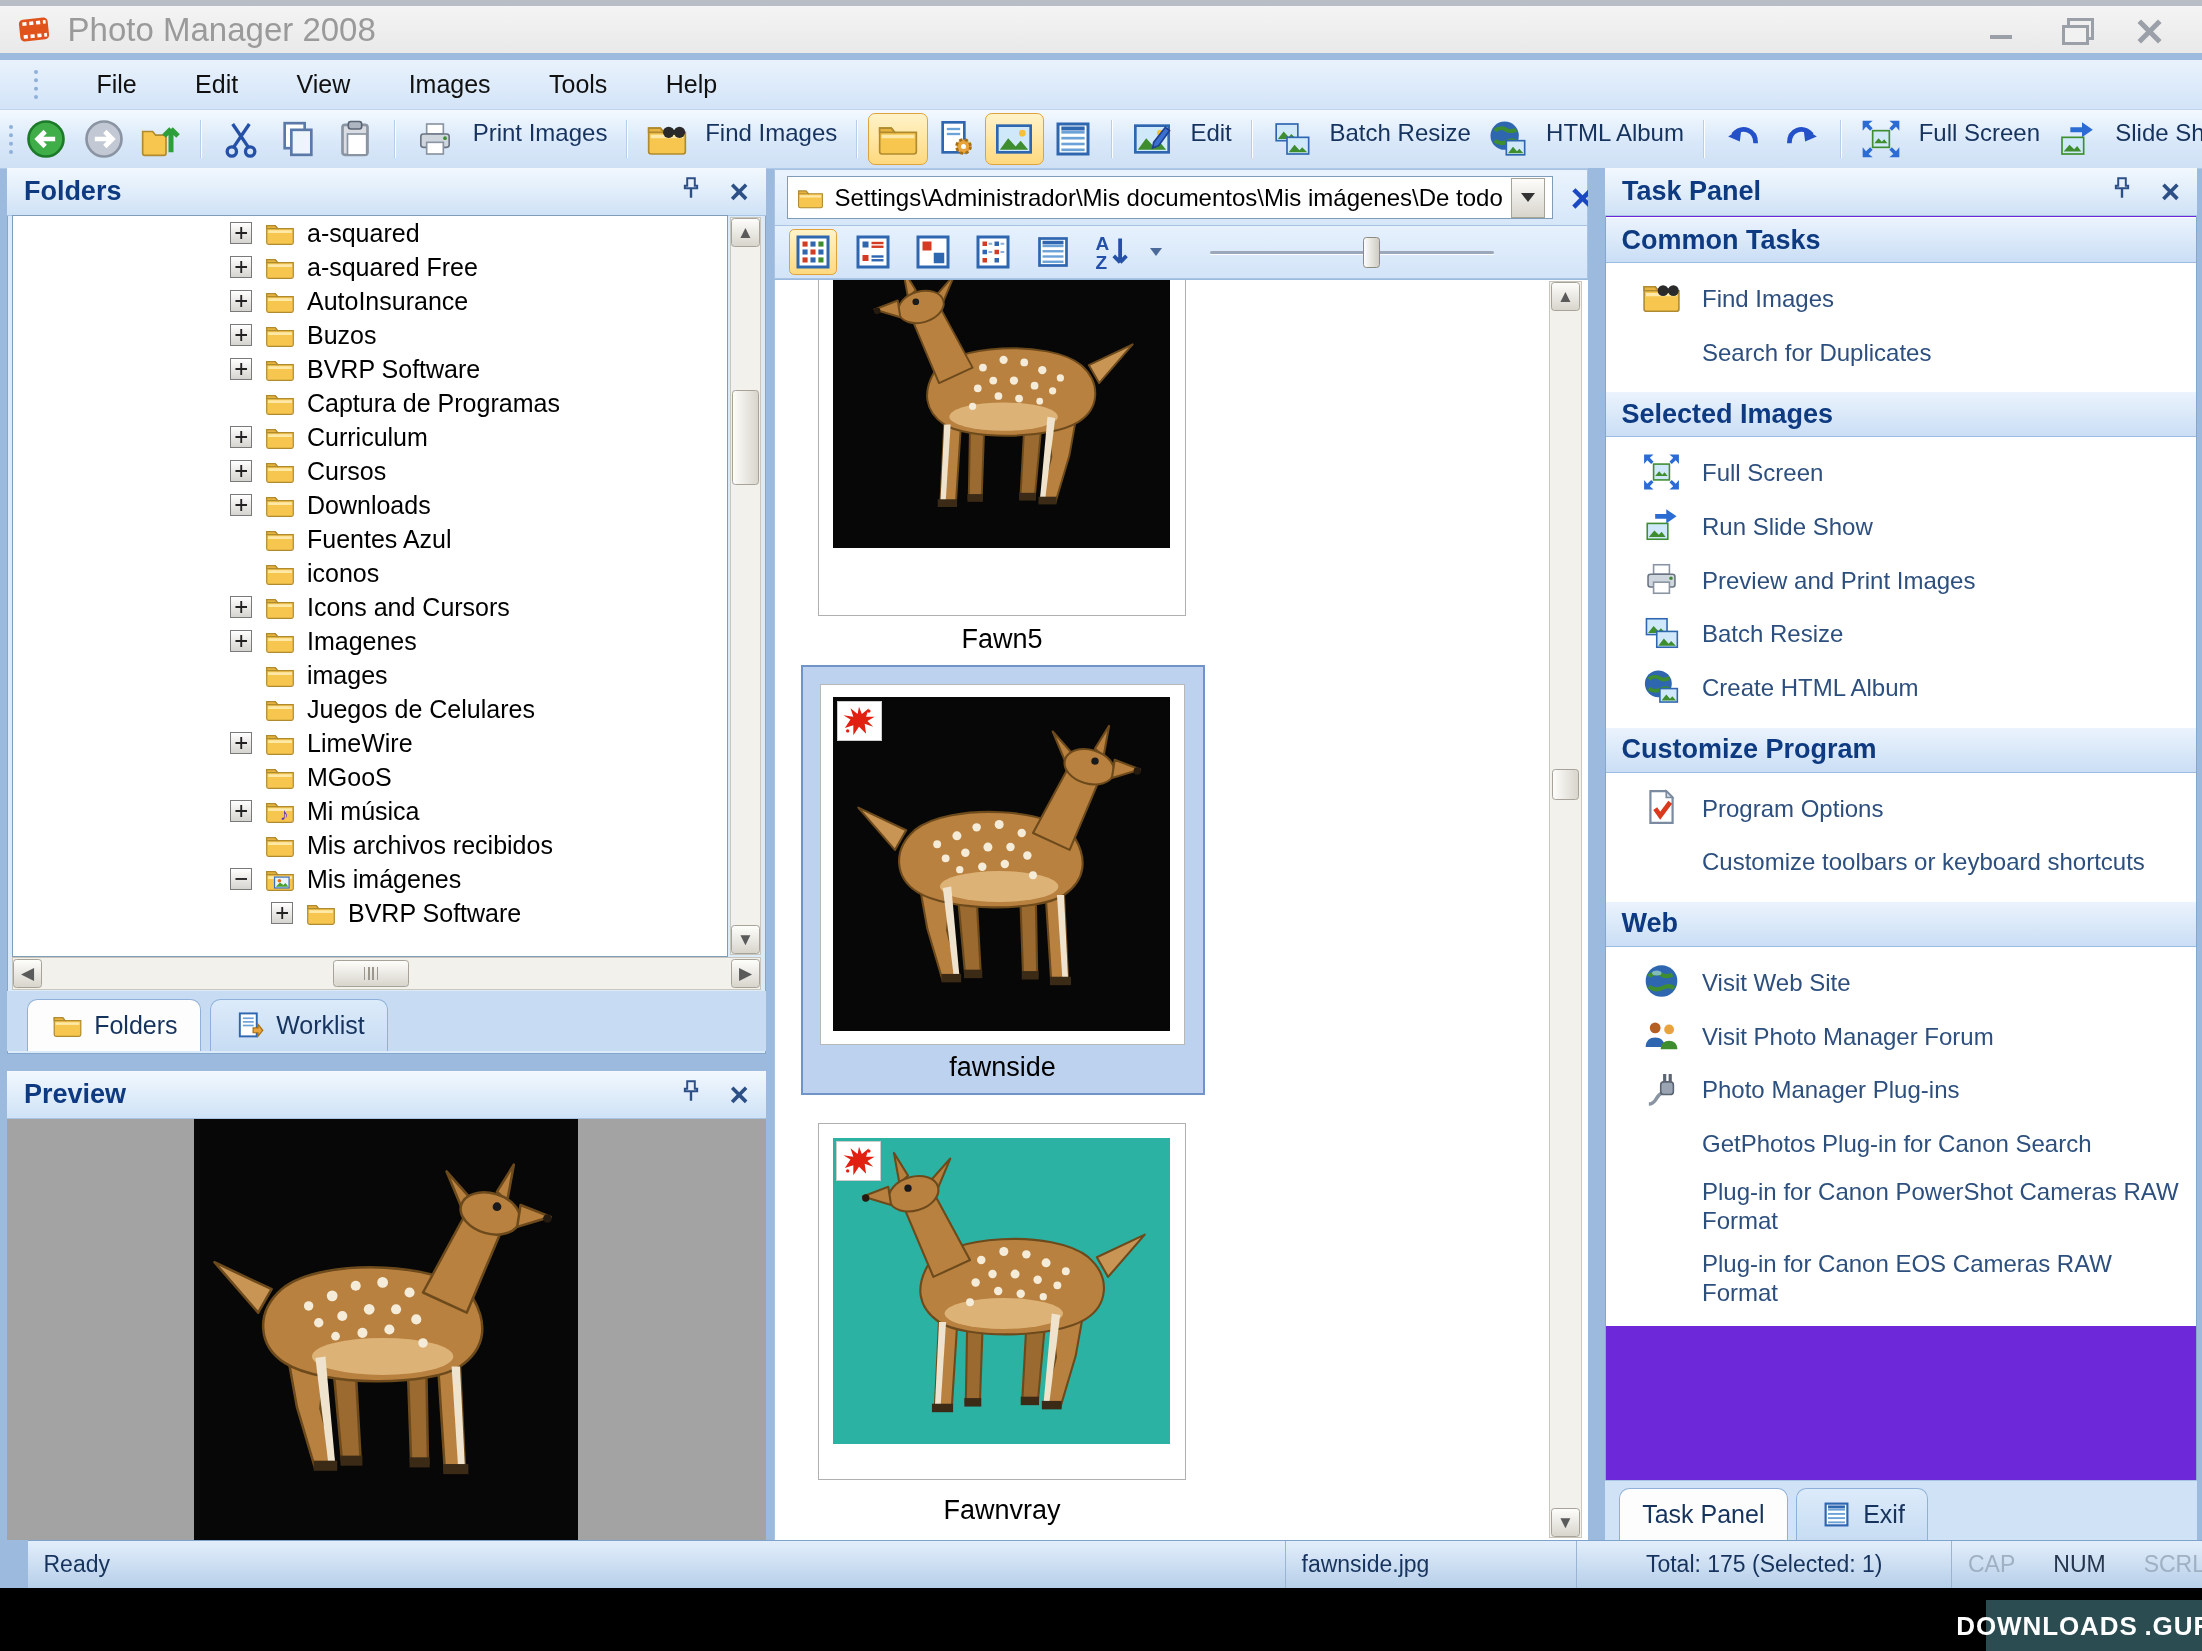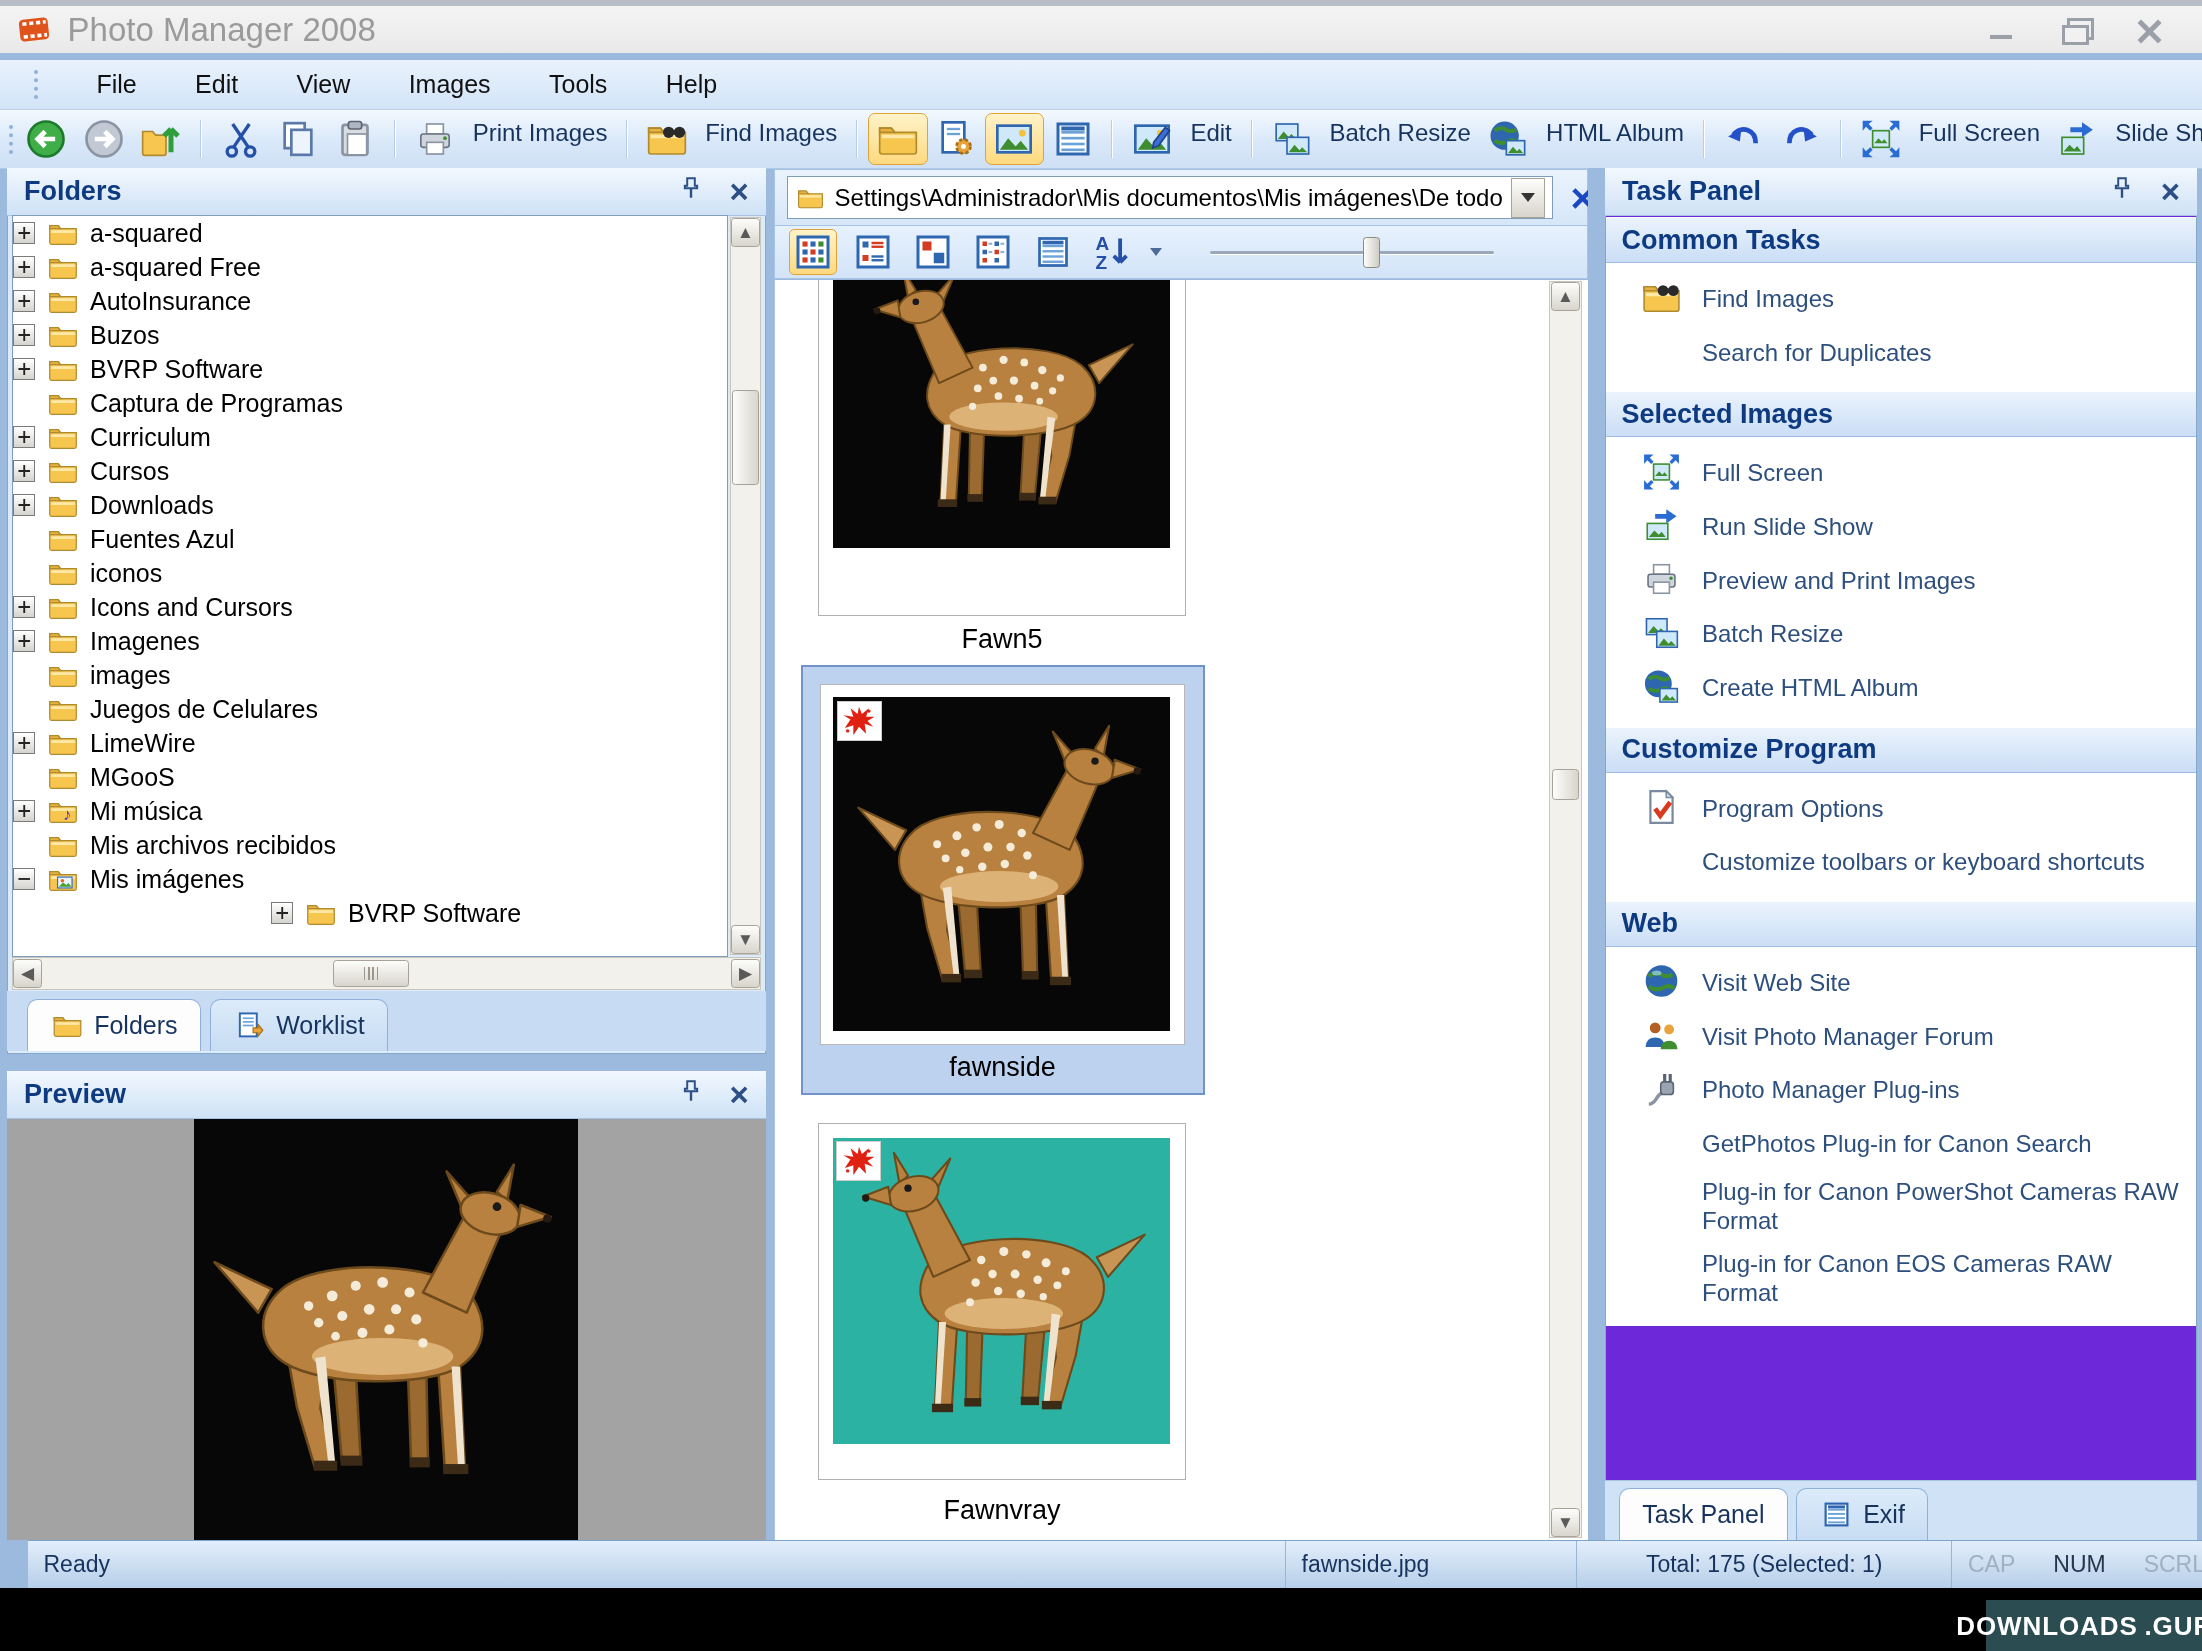--- a/index.html
+++ b/index.html
@@ -46,21 +46,21 @@
     border-bottom:0.9px solid #a9c3e2;}
   .hdr-tools{margin-left:auto;display:flex;align-items:center;gap:26px;}
   .pinbtn svg{width:26px;height:26px;}
   .closebtn{font-size:33px;font-weight:bold;color:#2c4f86;line-height:26px;}
 
   
   .folders-panel{position:absolute;left:6.9px;top:168px;width:759px;height:886px;background:#dcebfa;border:0.9px solid #86a7cc;}
   .fp-hdr{left:6.9px;top:168px;width:759px;}
   .tree{position:absolute;left:12px;top:215px;width:716px;height:742px;background:#fff;border:0.9px solid #7f9db9;overflow:hidden;}
   .tree-row{height:34px;display:flex;align-items:center;gap:10.3px;cursor:default;}
-  .tree-row.lvl0{} .tree-row.lvl1{padding-left:258px;}
+  .tree-row.lvl0{padding-left:217px;} .tree-row.lvl1{padding-left:258px;}
   .expander{width:22.4px;height:22.4px;border:0.9px solid #7a7a7a;background:linear-gradient(#fff,#d6d4cf);
     font-size:22.4px;line-height:19px;text-align:center;color:#222;flex:0 0 22.4px;font-family:"DejaVu Sans Mono",monospace;}
   .expander.none{visibility:hidden;}
   .expander.plus::before{content:"+";} .expander.minus::before{content:"\2212";}
   .tree-ic{width:34px;height:29px;flex:0 0 34px;} .tree-ic .svgic{width:34px;height:29px;}
   .tree-label{font-size:25px;color:#000;white-space:nowrap;}
 
   
   .sb{position:absolute;background:#f2f1ec;border:0.9px solid #c9c6bd;}
   .sb-btn{position:absolute;width:29px;height:29px;background:linear-gradient(#fdfdfb,#d8d5cc);

